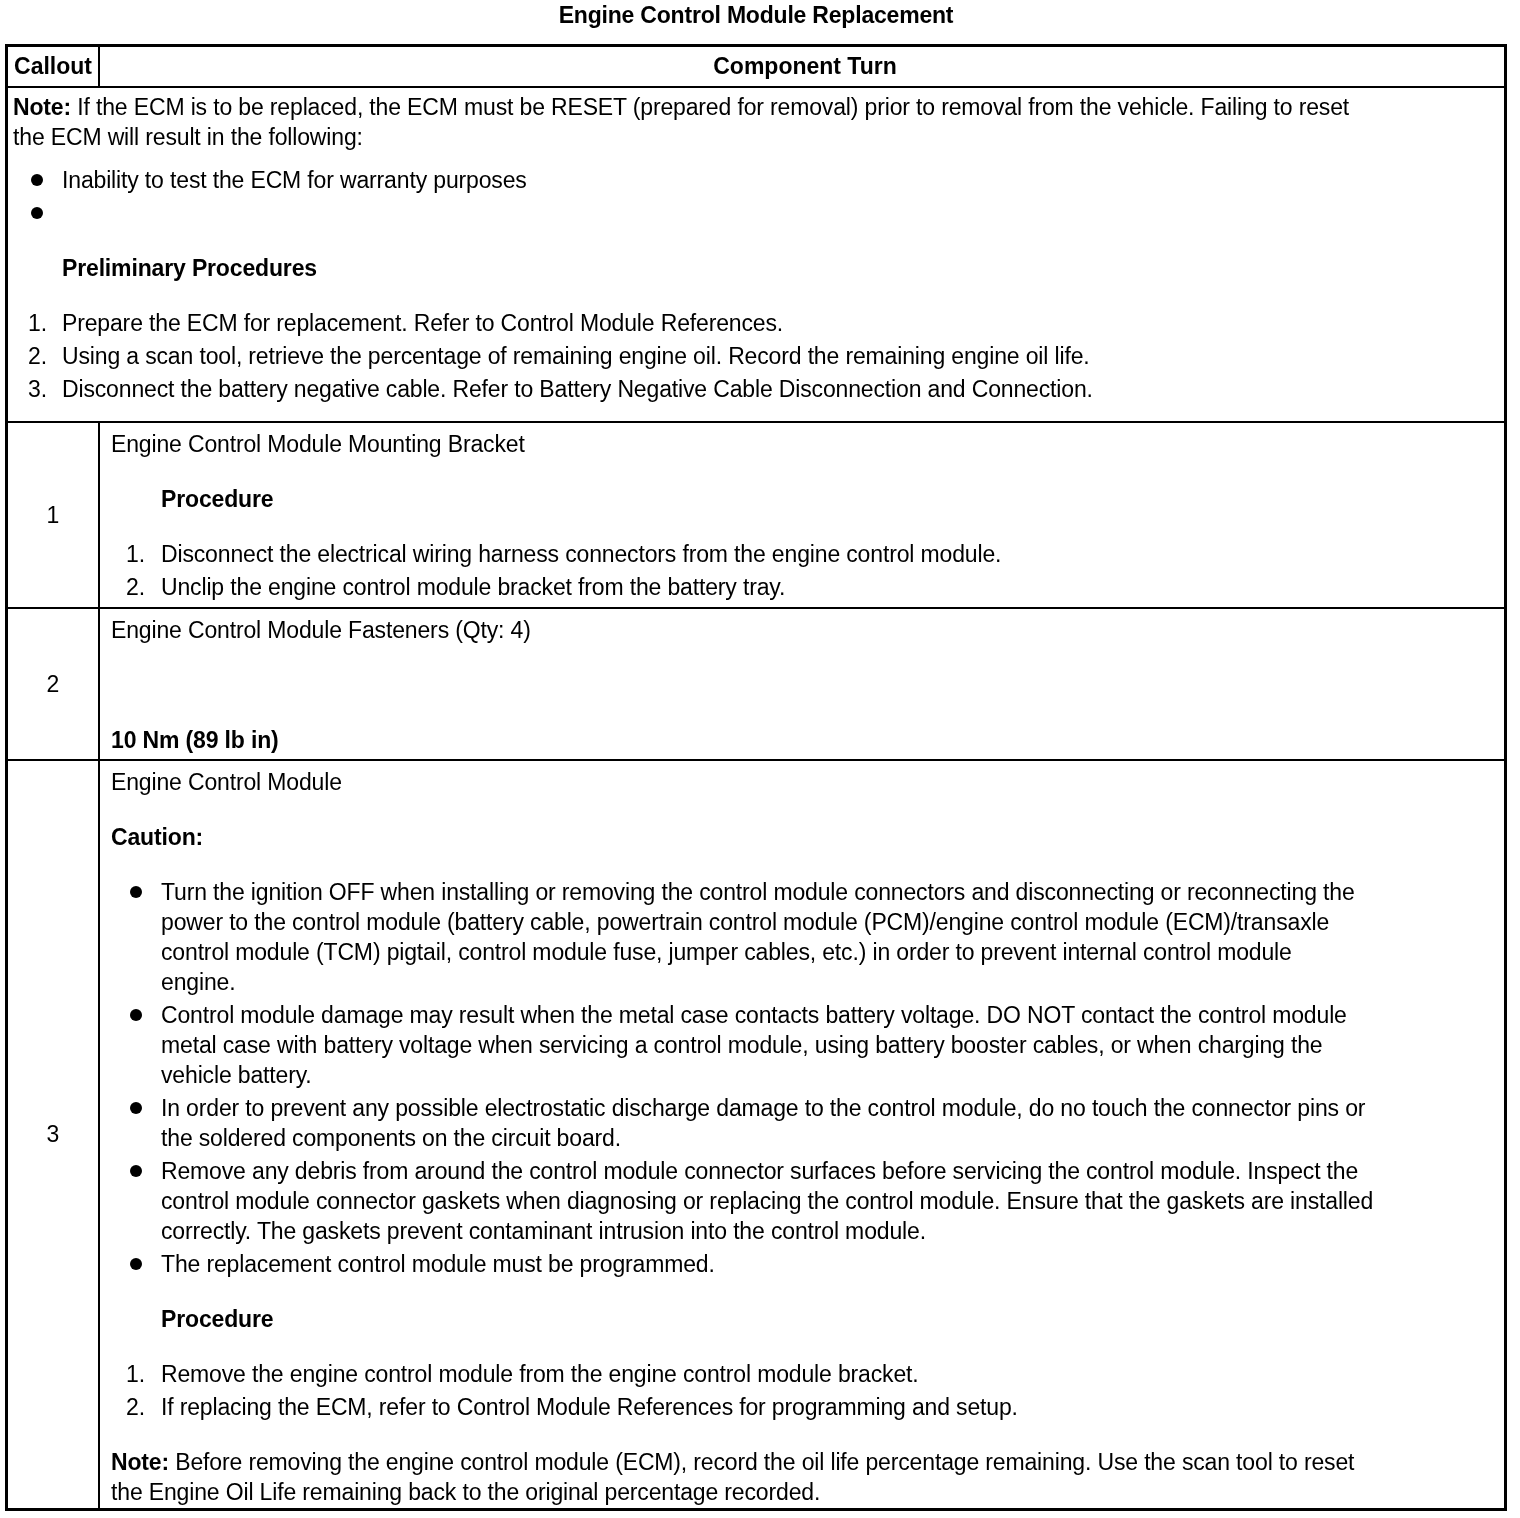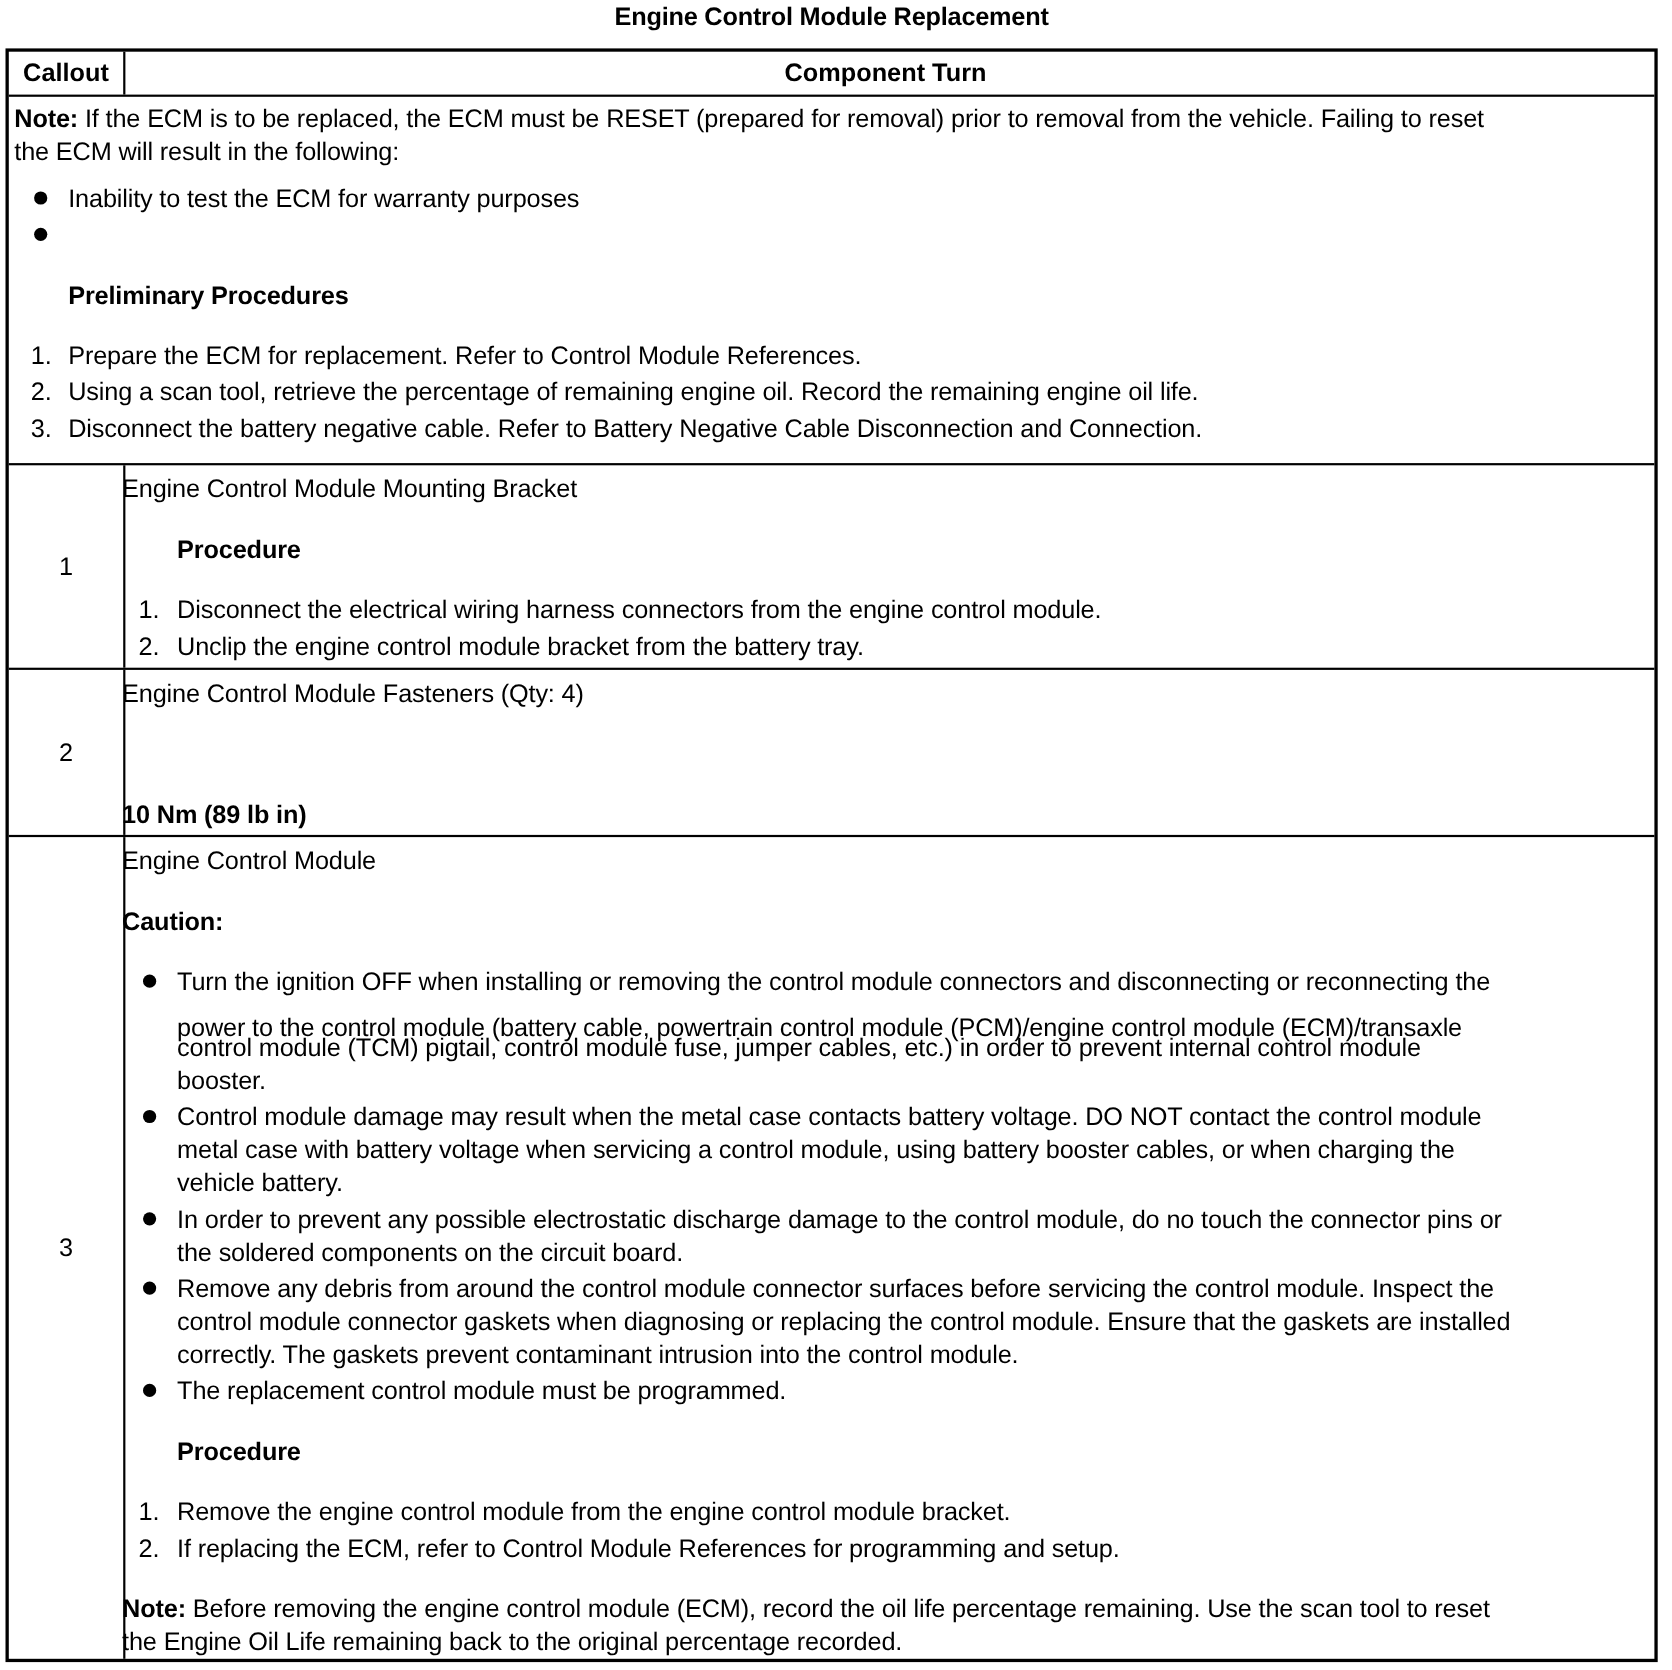--- a/index.html
+++ b/index.html
@@ -12,21 +12,21 @@
     position: absolute; left: 0; top: 0; width: 1512px; text-align: center;
     font-weight: bold; font-size: 23px; line-height: 28px; letter-spacing: -0.2px;
   }
   .tbl {
     position: absolute; left: 5px; top: 44px; width: 1496px; height: 1461px;
     border: 3px solid #000;
   }
   .row { position: absolute; left: 0; width: 1496px; border-bottom: 2px solid #000; box-sizing: border-box; }
   .row.last { border-bottom: none; }
   .cell-callout {
-    position: absolute; left: 0; top: 0; bottom: 0; width: 106px;
+    position: absolute; left: 0; top: 0; bottom: 0; width: 92px;
     border-right: 2px solid #000; box-sizing: border-box;
     display: flex; align-items: center; justify-content: center;
   }
   .cell-content { position: absolute; left: 98px; top: 0; right: 0; bottom: 0; }
   .hdr-callout { font-weight: bold; }
   .hdr-comp { font-weight: bold; display: flex; align-items: center; justify-content: center; }
   .b { font-weight: bold; }
   .line { position: absolute; white-space: nowrap; line-height: 30px; letter-spacing: -0.15px; }
   .bullet {
     position: absolute; width: 12px; height: 12px; border-radius: 50%; background: #000;
@@ -86,23 +86,23 @@
   </div>
 
   <div class="row last" style="top:714px; height:747px;">
     <div class="cell-callout">3</div>
     <div class="cell-content">
       <div class="line" style="left:5px; top:6px;">Engine Control Module</div>
       <div class="line b" style="left:5px; top:61px;">Caution:</div>
 
       <span class="bullet" style="left:24px; top:125px;"></span>
       <div class="line" style="left:55px; top:116px;">Turn the ignition OFF when installing or removing the control module connectors and disconnecting or reconnecting the</div>
-      <div class="line" style="left:55px; top:146px;margin-top:12px;">power to the control module (battery cable, powertrain control module (PCM)/engine control module (ECM)/transaxle</div>
+      <div class="line" style="left:55px; top:146px;">power to the control module (battery cable, powertrain control module (PCM)/engine control module (ECM)/transaxle</div>
       <div class="line" style="left:55px; top:176px;">control module (TCM) pigtail, control module fuse, jumper cables, etc.) in order to prevent internal control module</div>
-      <div class="line" style="left:55px; top:206px;">booster.</div>
+      <div class="line" style="left:55px; top:206px;">engine.</div>
 
       <span class="bullet" style="left:24px; top:248px;"></span>
       <div class="line" style="left:55px; top:239px;">Control module damage may result when the metal case contacts battery voltage. DO NOT contact the control module</div>
       <div class="line" style="left:55px; top:269px;">metal case with battery voltage when servicing a control module, using battery booster cables, or when charging the</div>
       <div class="line" style="left:55px; top:299px;">vehicle battery.</div>
 
       <span class="bullet" style="left:24px; top:341px;"></span>
       <div class="line" style="left:55px; top:332px;">In order to prevent any possible electrostatic discharge damage to the control module, do no touch the connector pins or</div>
       <div class="line" style="left:55px; top:362px;">the soldered components on the circuit board.</div>
 

